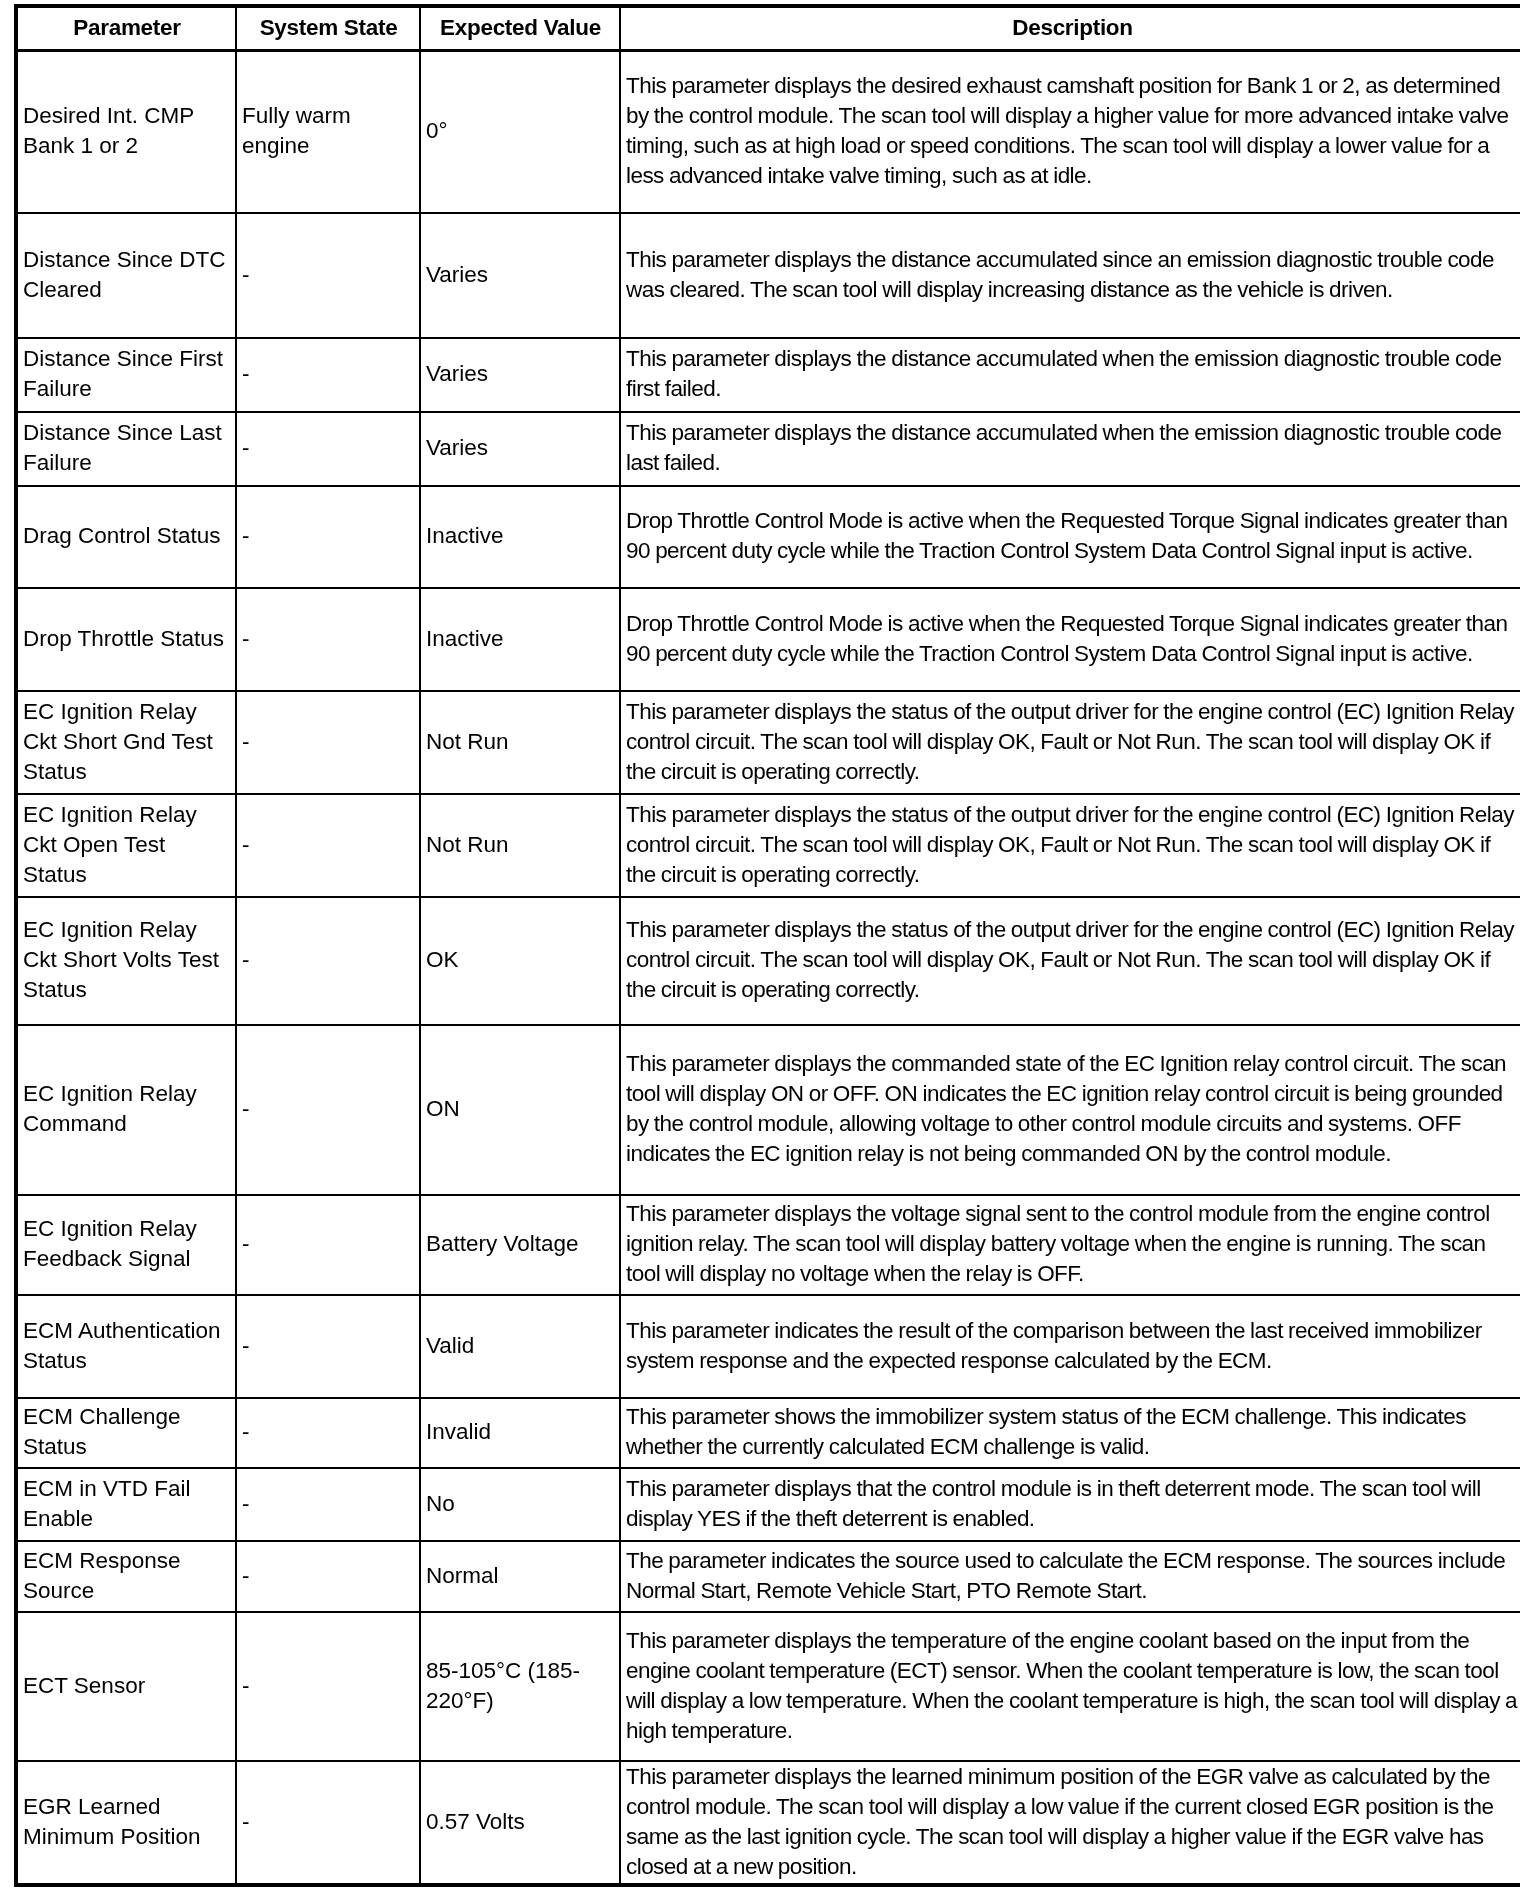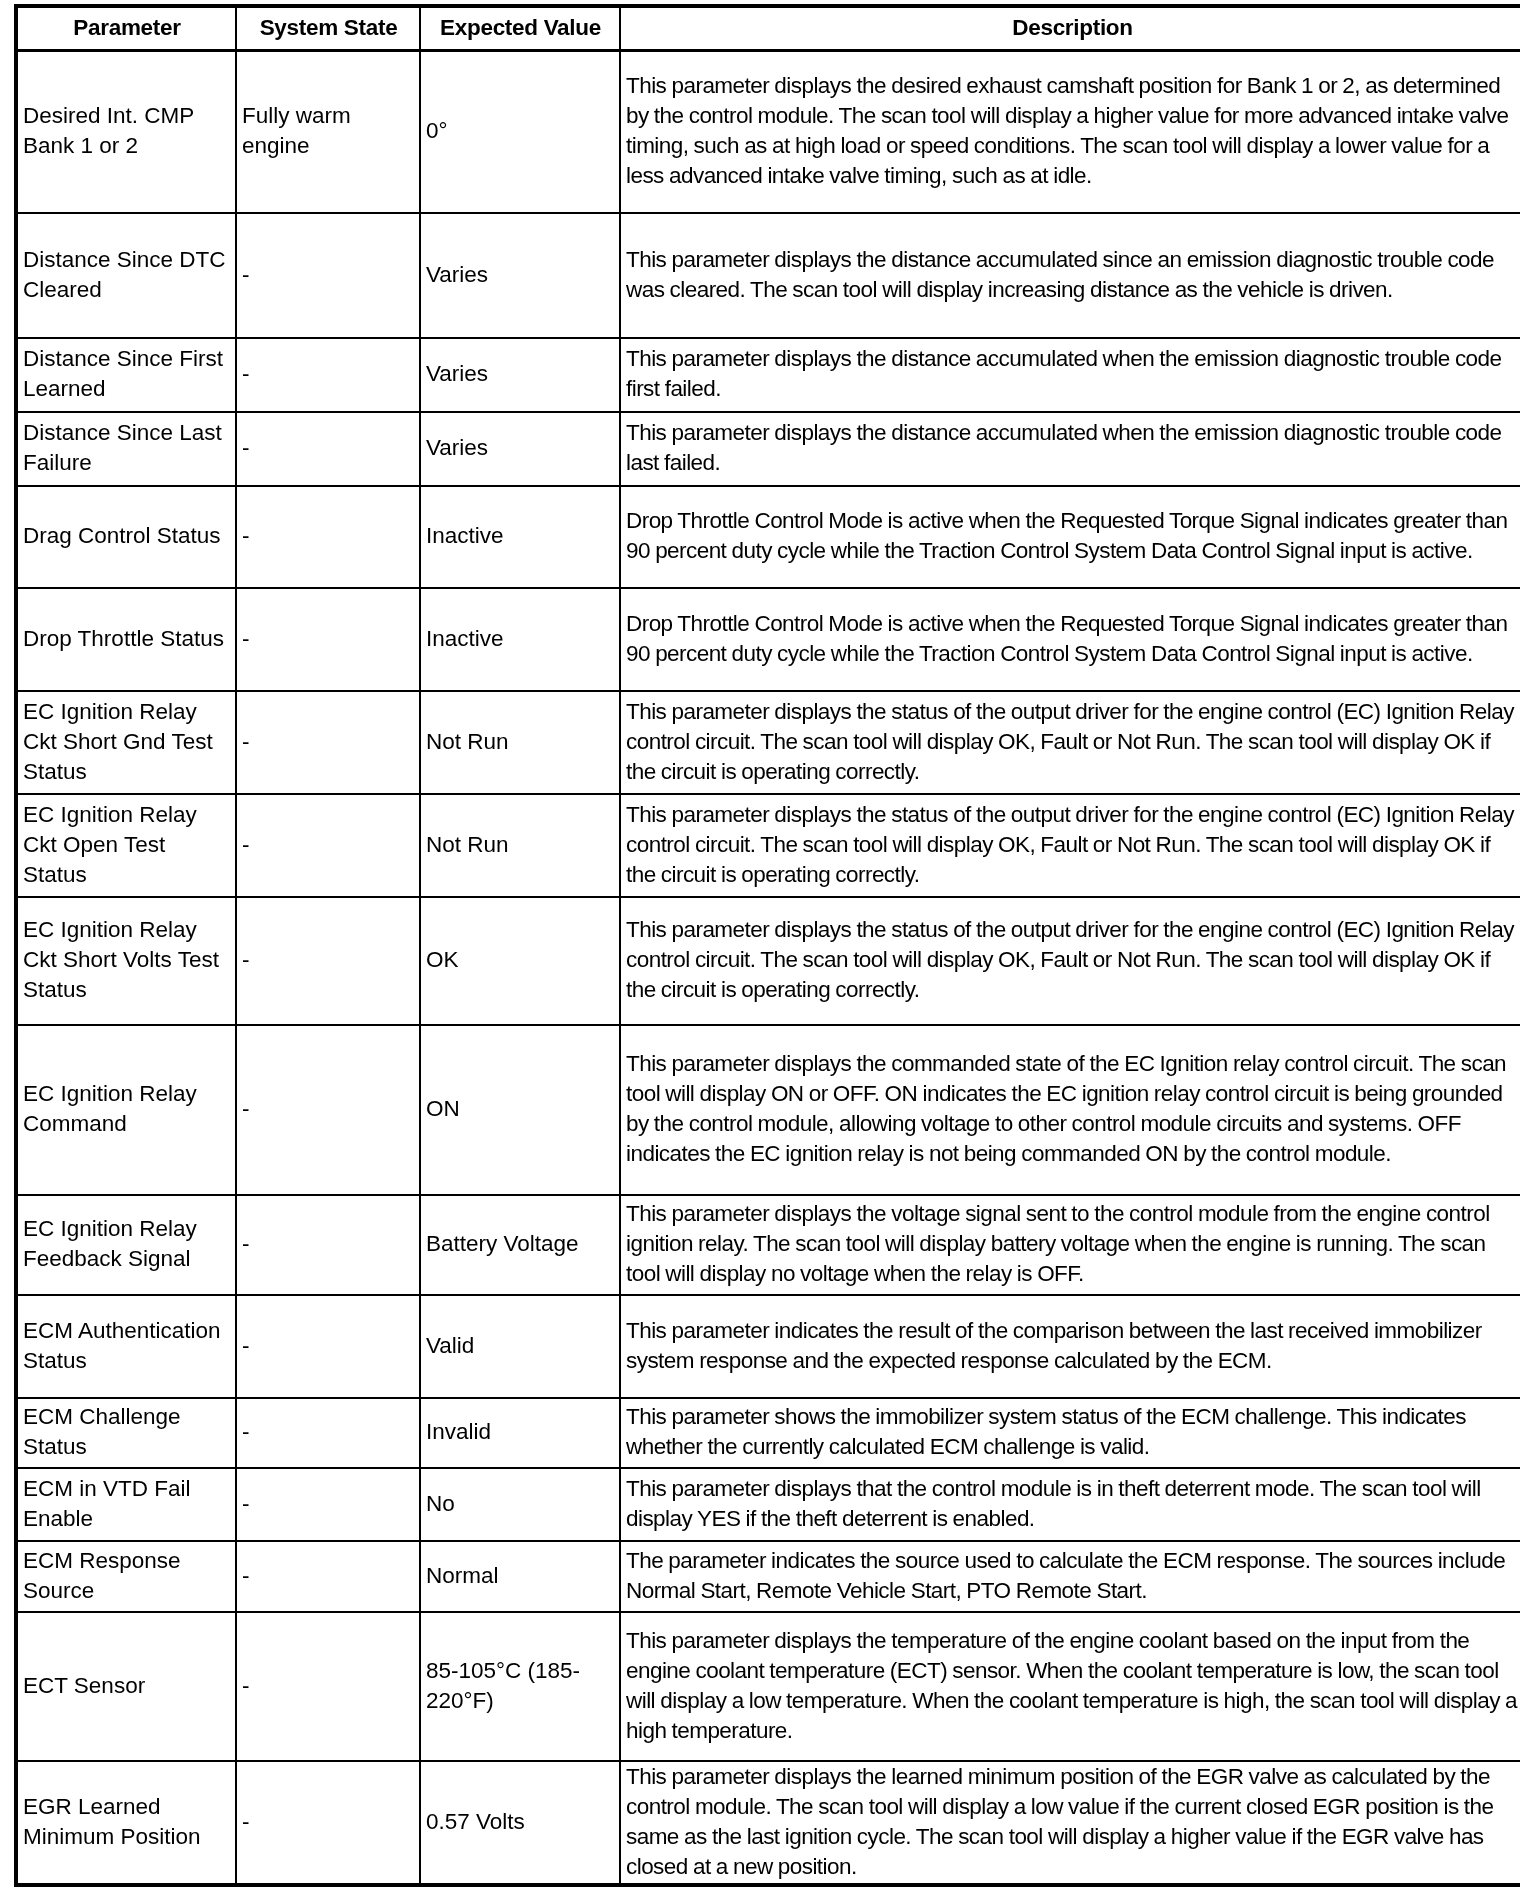--- a/index.html
+++ b/index.html
@@ -63,21 +63,21 @@
         <td class="val">0°</td>
         <td class="desc">This parameter displays the desired exhaust camshaft position for Bank 1 or 2, as determined by the control module. The scan tool will display a higher value for more advanced intake valve timing, such as at high load or speed conditions. The scan tool will display a lower value for a less advanced intake valve timing, such as at idle.</td>
       </tr>
       <tr style="height: 125px;">
         <td class="param">Distance Since DTC Cleared</td>
         <td class="state">-</td>
         <td class="val">Varies</td>
         <td class="desc">This parameter displays the distance accumulated since an emission diagnostic trouble code was cleared. The scan tool will display increasing distance as the vehicle is driven.</td>
       </tr>
       <tr style="height: 74px;">
-        <td class="param">Distance Since First Learned</td>
+        <td class="param">Distance Since First Failure</td>
         <td class="state">-</td>
         <td class="val">Varies</td>
         <td class="desc">This parameter displays the distance accumulated when the emission diagnostic trouble code first failed.</td>
       </tr>
       <tr style="height: 74px;">
         <td class="param">Distance Since Last Failure</td>
         <td class="state">-</td>
         <td class="val">Varies</td>
         <td class="desc">This parameter displays the distance accumulated when the emission diagnostic trouble code last failed.</td>
       </tr>

